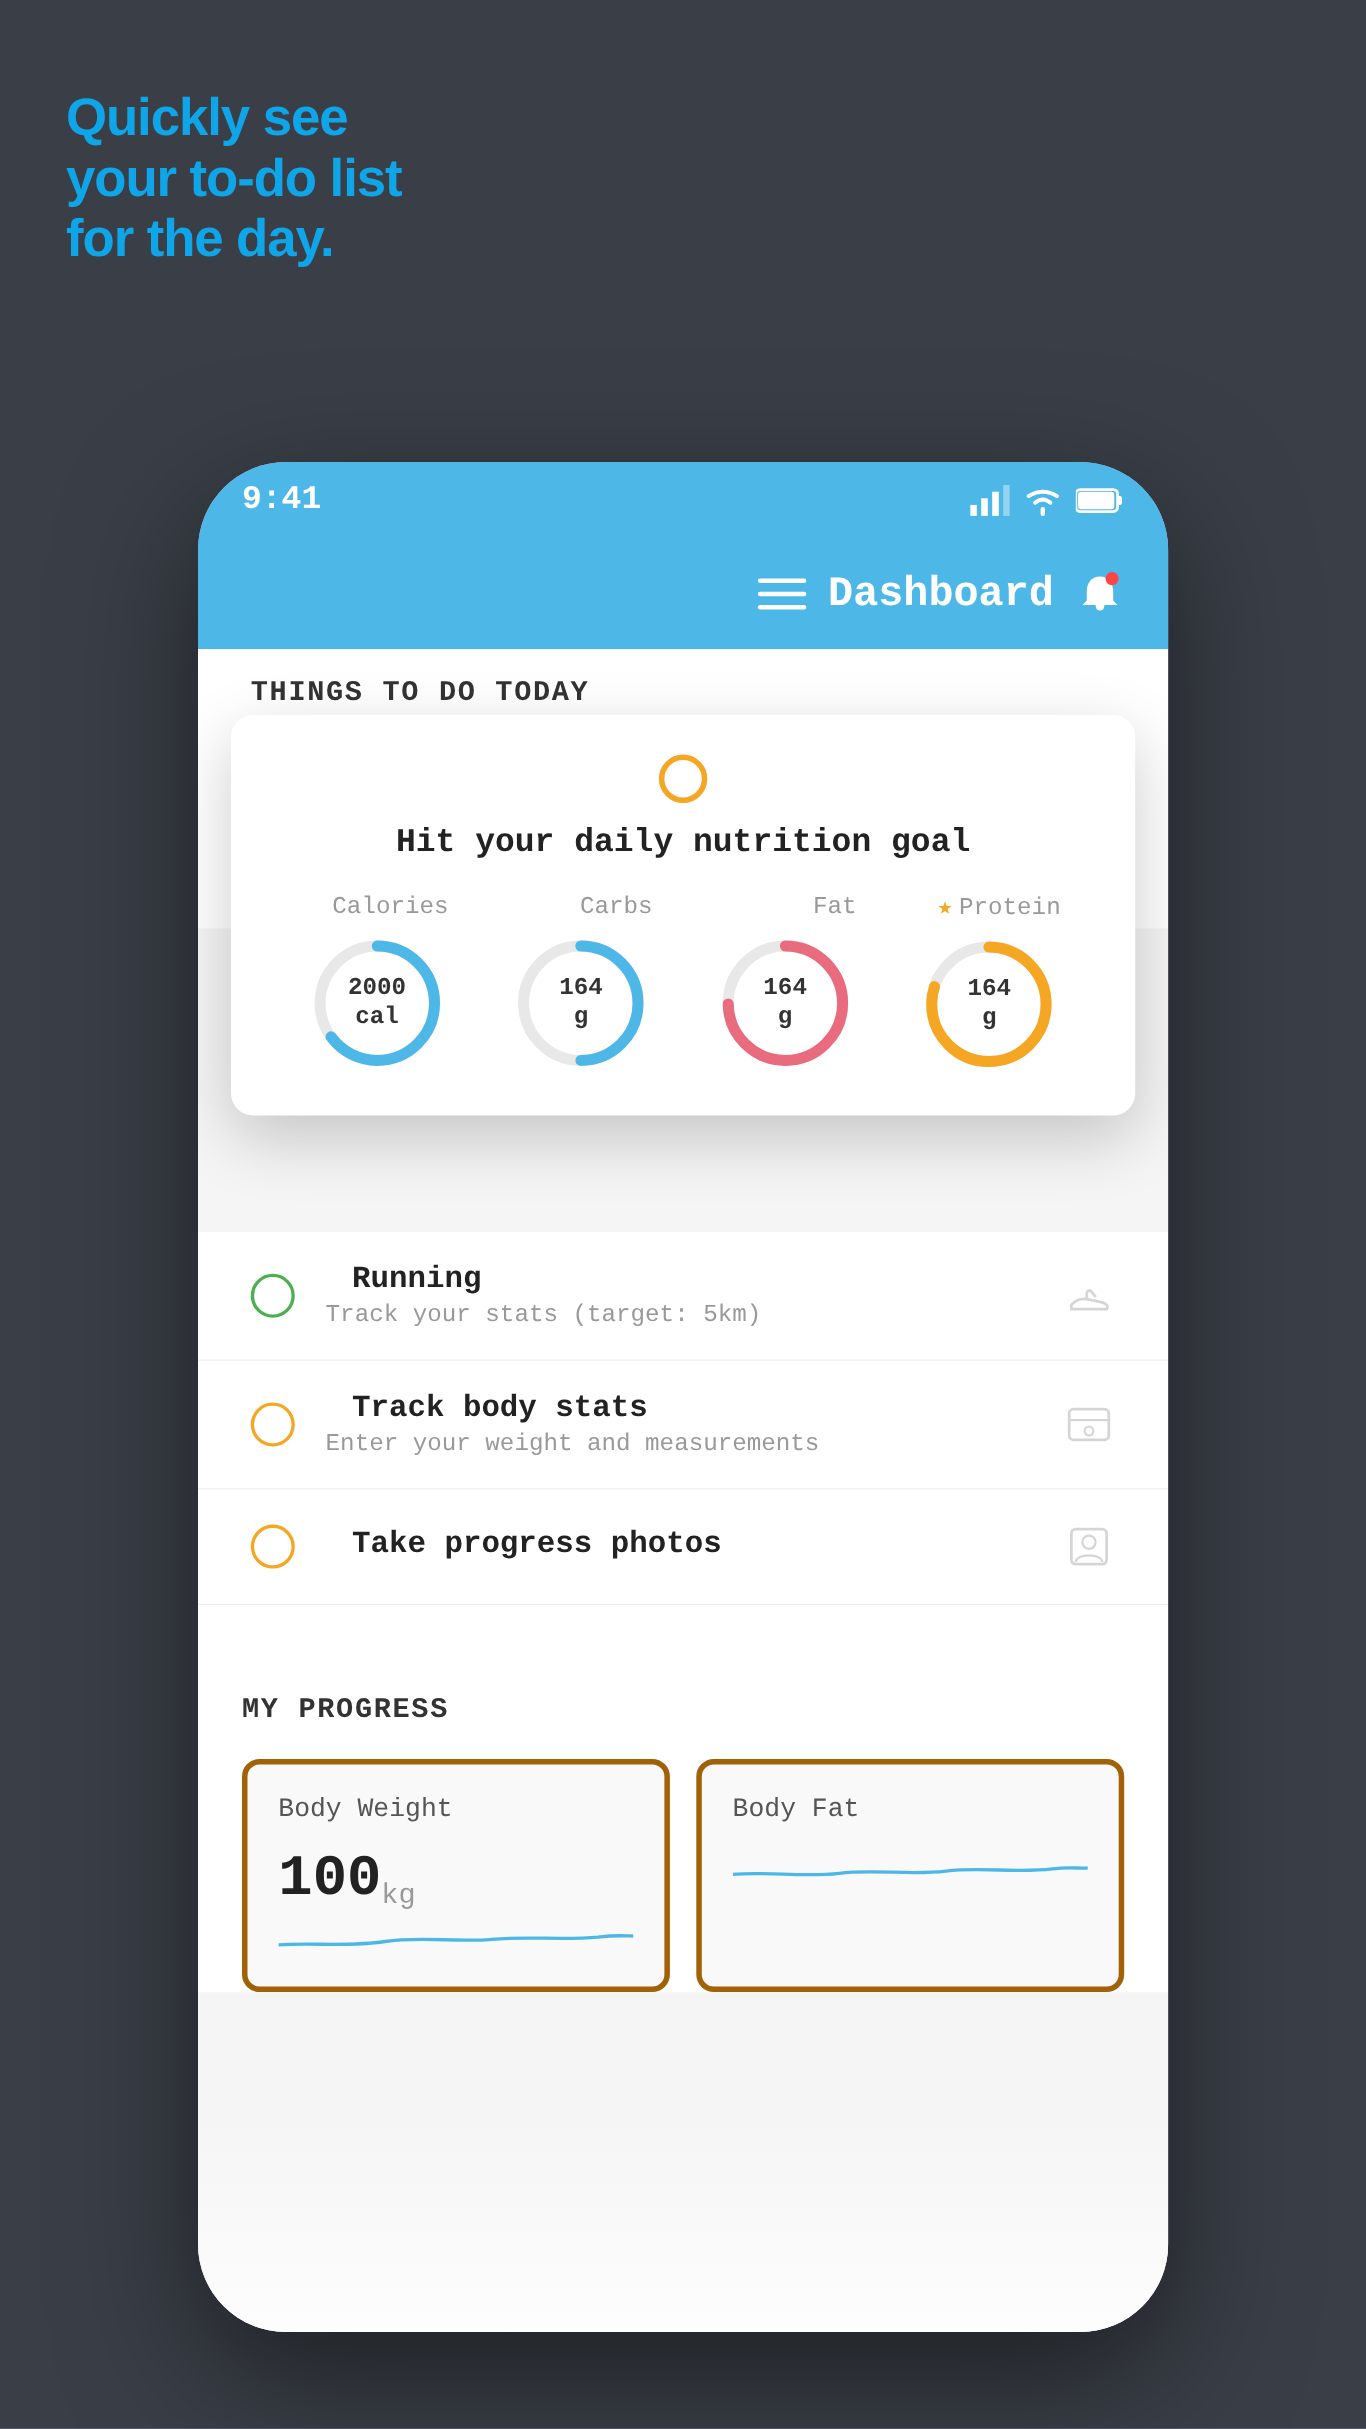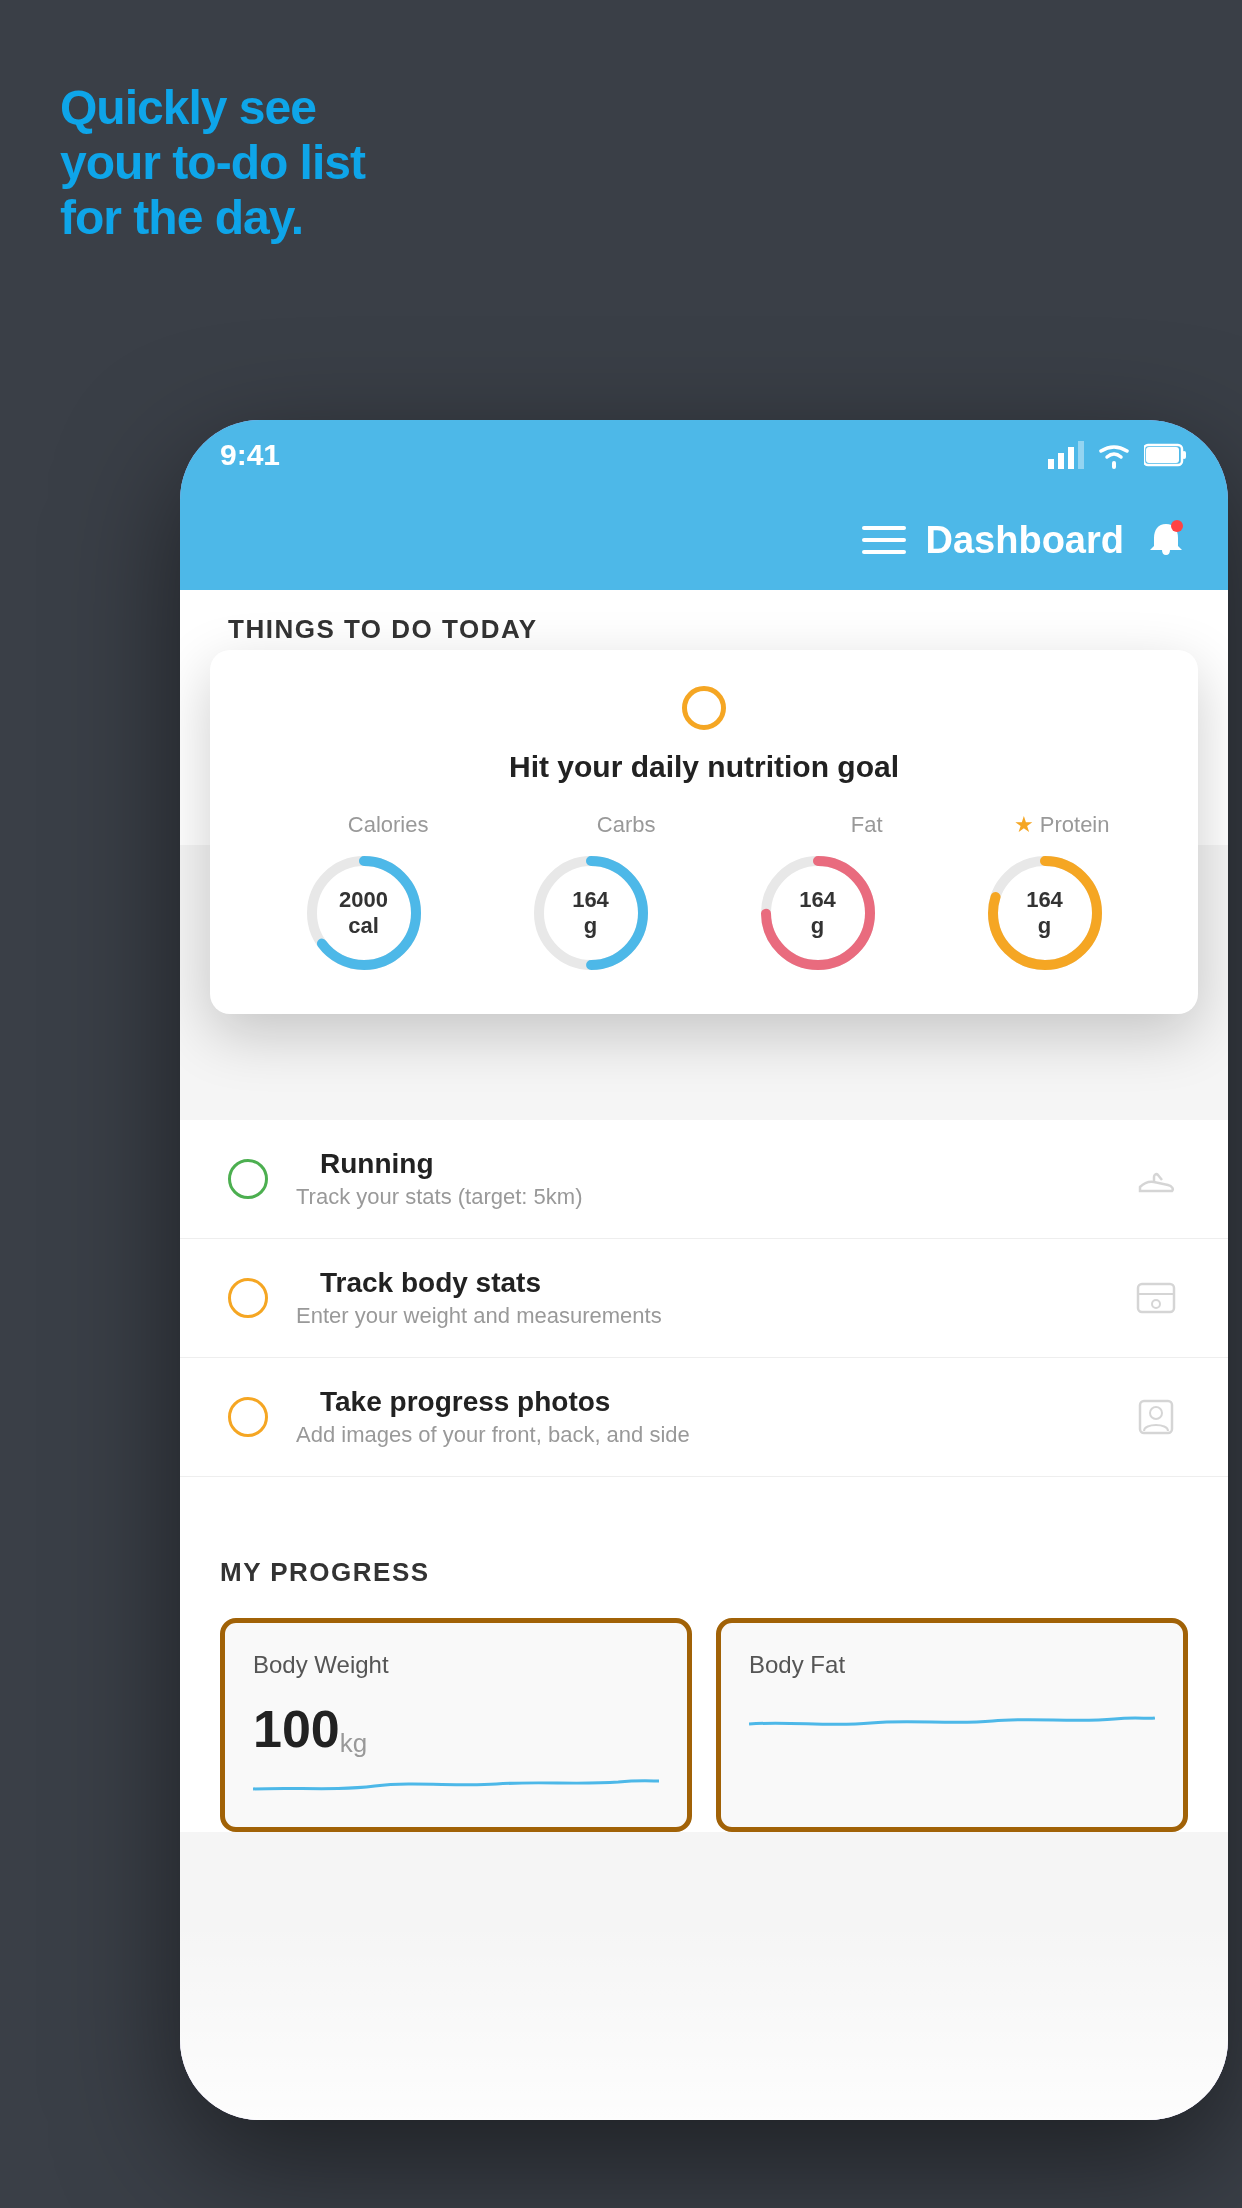--- a/index.html
+++ b/index.html
@@ -22,26 +22,27 @@
       font-weight: 800;
       line-height: 1.15;
       letter-spacing: -1px;
     }
 
     
     .phone {
       position: absolute;
       top: 420px;
       left: 180px;
-      width: 1048px;
+      width: 882px;
       height: 1700px;
       background: #c4b5fd;
       border-radius: 80px;
       overflow: hidden;
       box-shadow: 0 40px 120px rgba(0,0,0,0.5);
+      font-family: Liberation Mono, monospace;
     }
 
     
     .status-bar {
       background: #4db8e8;
       height: 70px;
       display: flex;
       align-items: center;
       justify-content: space-between;
       padding: 0 40px;
@@ -451,21 +452,20 @@
             <line x1="6" y1="20" x2="42" y2="20" stroke="#999" stroke-width="2"></line>
             <circle cx="24" cy="30" r="4" stroke="#999" stroke-width="2"></circle>
           </svg>
         </div>
       </div>
 
       <div class="todo-item">
         <div class="todo-circle yellow"></div>
         <div class="todo-info">
           <div class="todo-name">Take progress photos</div>
-          <div class="todo-desc">Add images of your front, back, and side</div>
         </div>
         <div class="todo-icon">
           <svg viewBox="0 0 48 48" fill="none">
             <rect x="8" y="8" width="32" height="32" rx="4" stroke="#999" stroke-width="2.5"></rect>
             <circle cx="24" cy="20" r="6" stroke="#999" stroke-width="2"></circle>
             <path d="M12 38 C12 30 36 30 36 38" stroke="#999" stroke-width="2" fill="none"></path>
           </svg>
         </div>
       </div>
 

